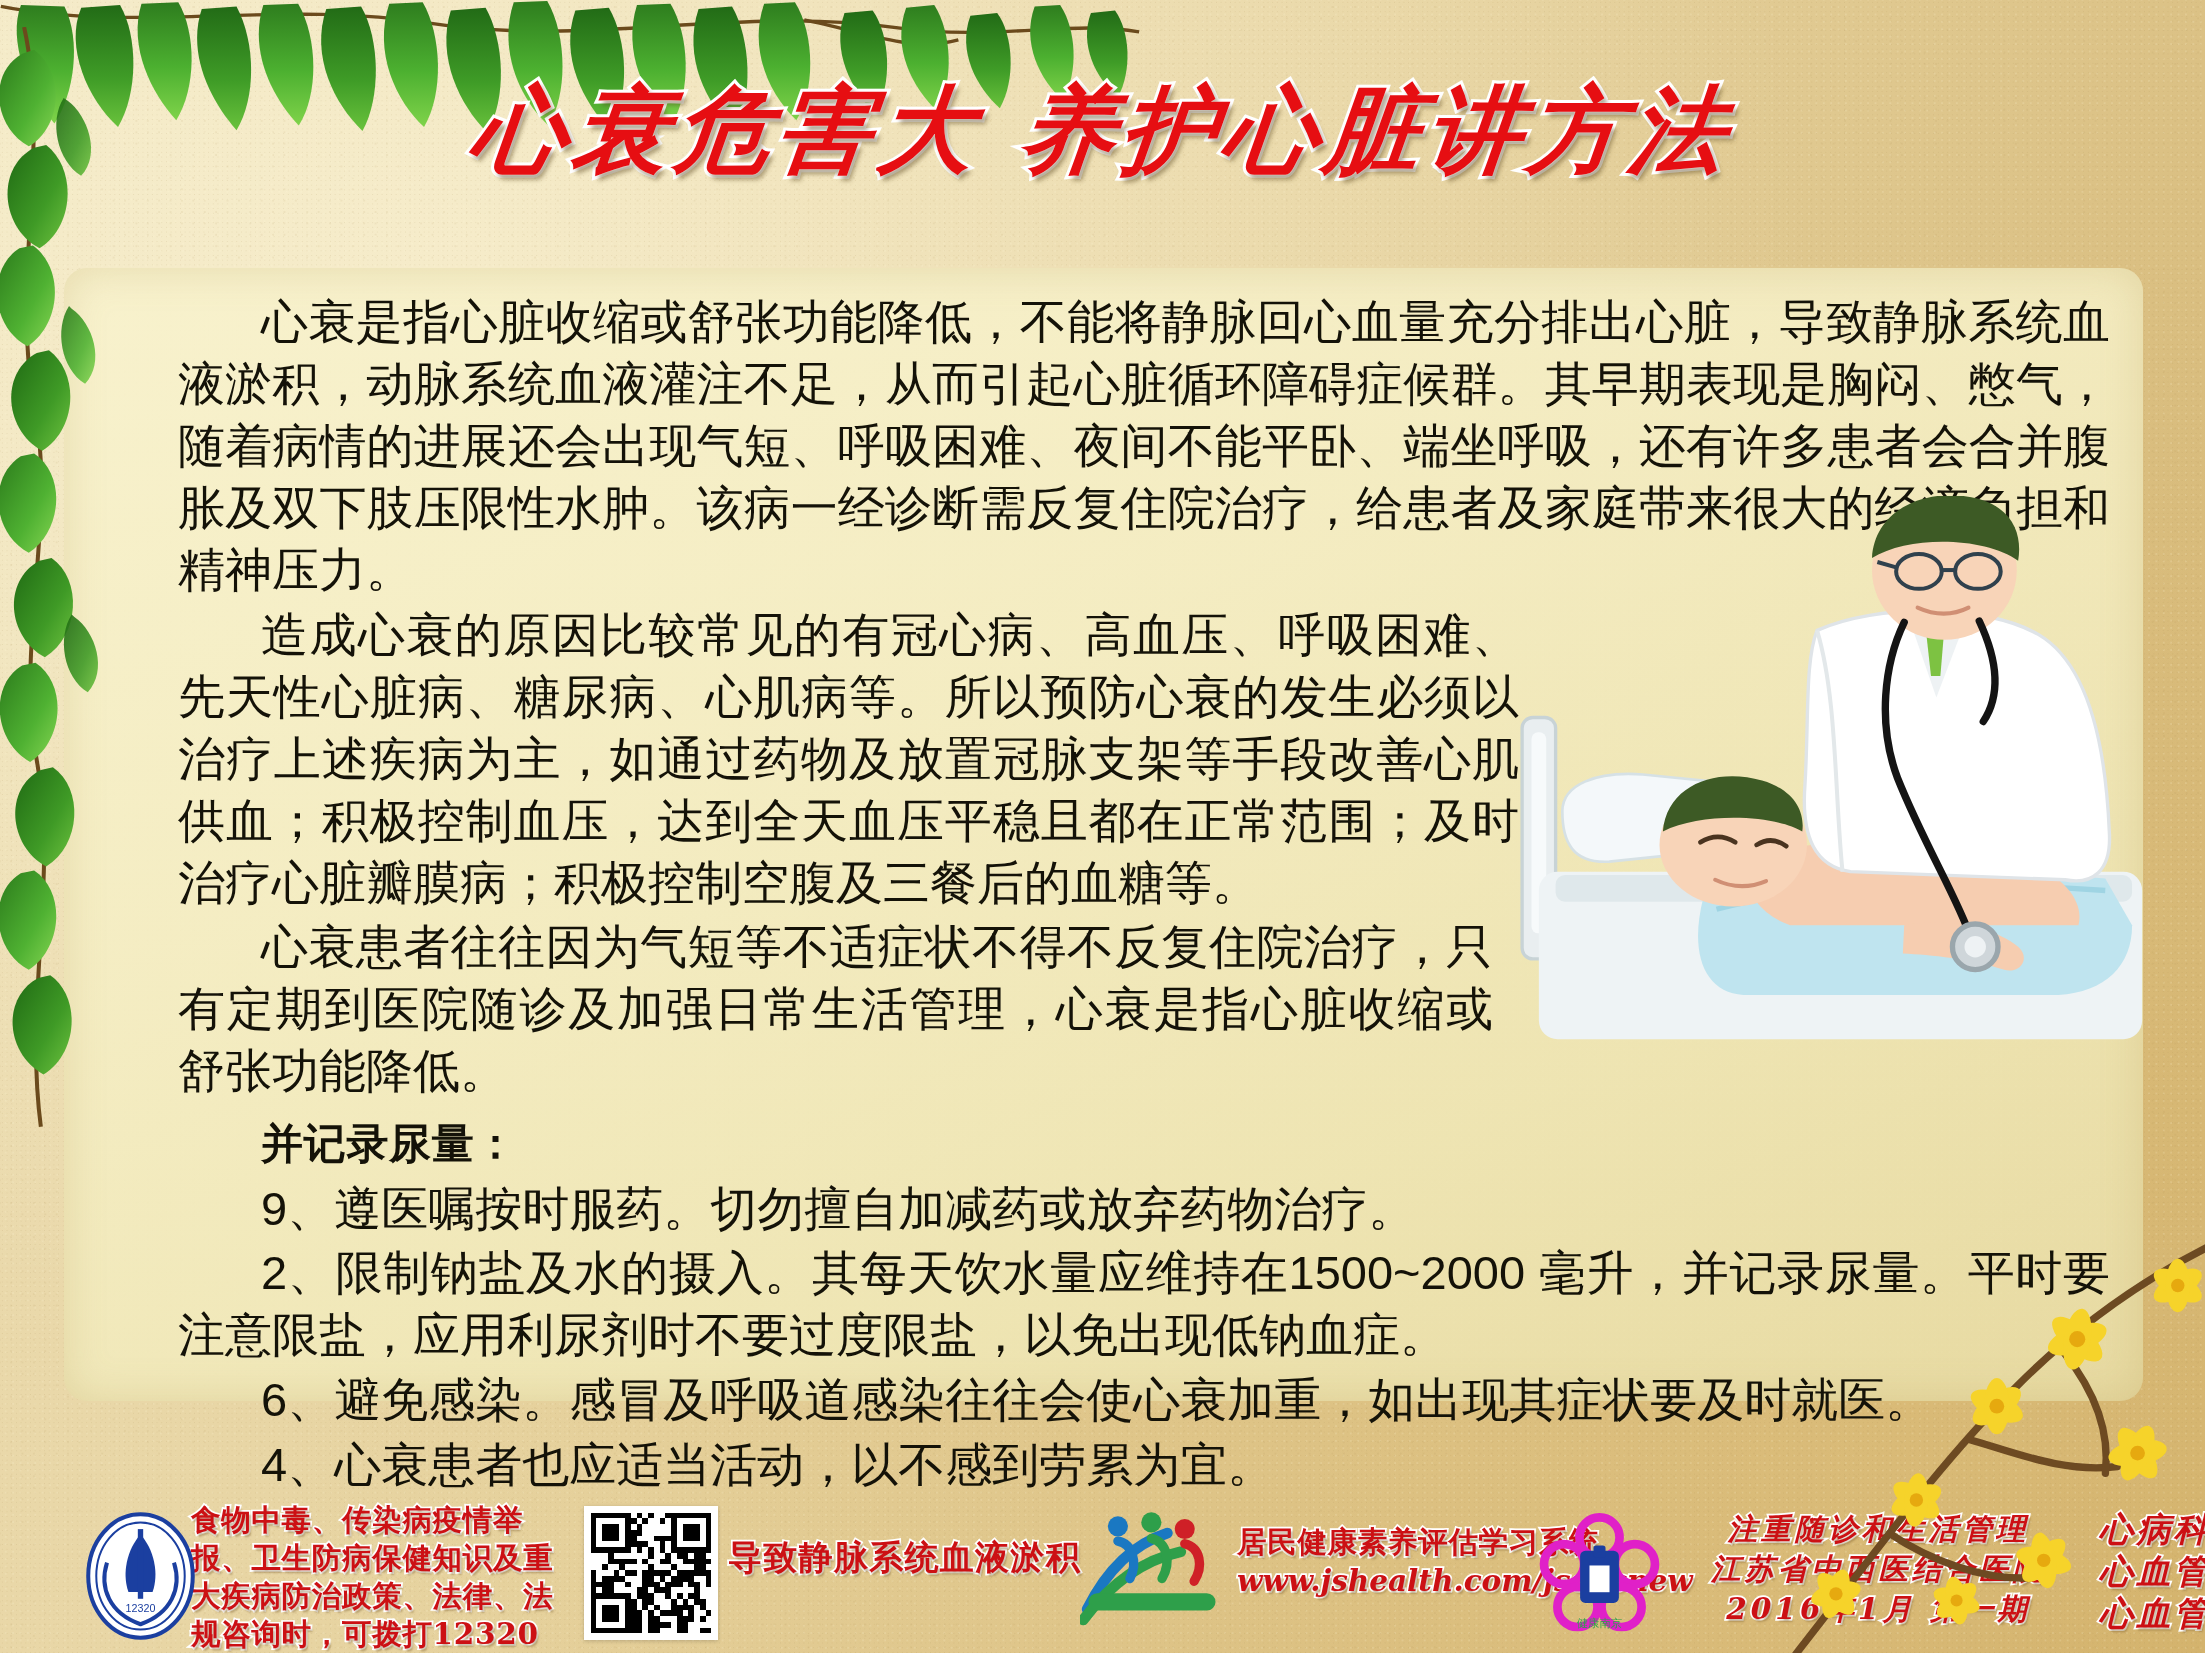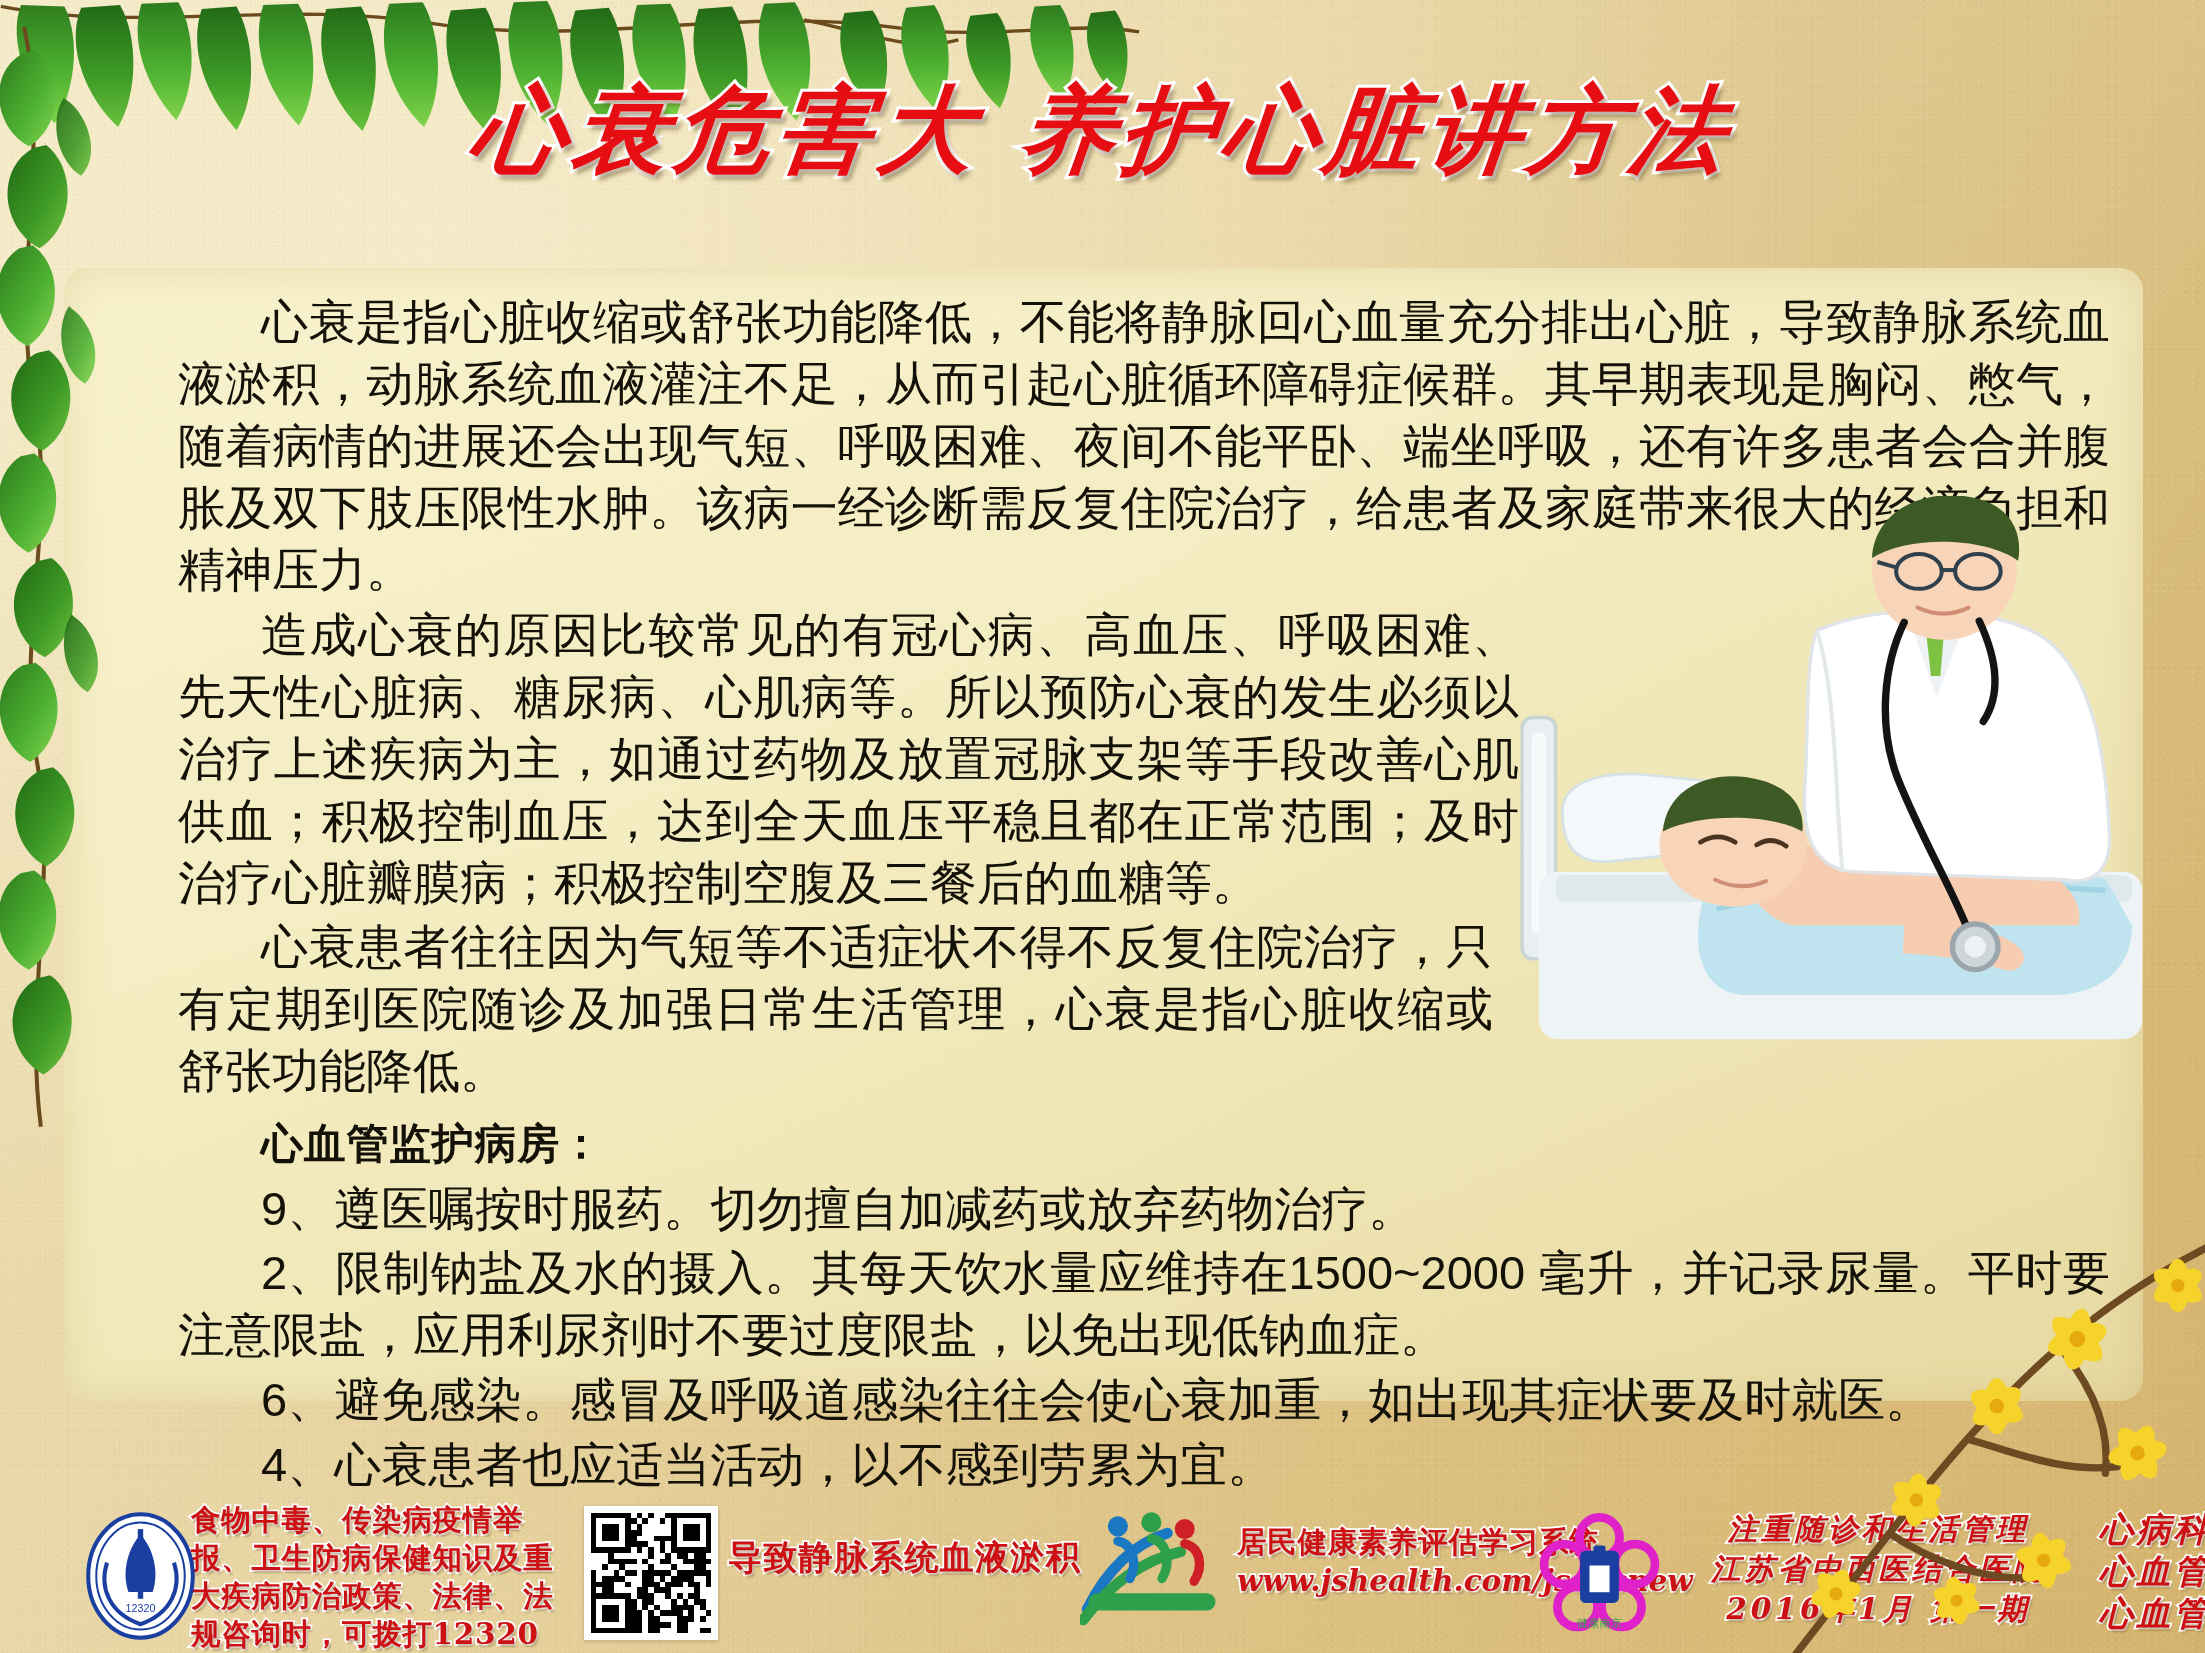--- a/index.html
+++ b/index.html
@@ -181,21 +181,21 @@
 
 <div class="title-wrap">
   <div class="poster-title">心衰危害大 养护心脏讲方法</div>
 </div>
 
 <div class="panel">
   <div class="panel-inner">
     <p class="body indent">心衰是指心脏收缩或舒张功能降低，不能将静脉回心血量充分排出心脏，导致静脉系统血液淤积，动脉系统血液灌注不足，从而引起心脏循环障碍症候群。其早期表现是胸闷、憋气，随着病情的进展还会出现气短、呼吸困难、夜间不能平卧、端坐呼吸，还有许多患者会合并腹胀及双下肢压限性水肿。该病一经诊断需反复住院治疗，给患者及家庭带来很大的经济负担和精神压力。</p>
     <p class="body indent narrow">造成心衰的原因比较常见的有冠心病、高血压、呼吸困难、先天性心脏病、糖尿病、心肌病等。所以预防心衰的发生必须以治疗上述疾病为主，如通过药物及放置冠脉支架等手段改善心肌供血；积极控制血压，达到全天血压平稳且都在正常范围；及时治疗心脏瓣膜病；积极控制空腹及三餐后的血糖等。</p>
     <p class="body indent narrow2">心衰患者往往因为气短等不适症状不得不反复住院治疗，只有定期到医院随诊及加强日常生活管理，心衰是指心脏收缩或舒张功能降低。</p>
-    <h3 class="sub">心血管监护病房：</h3>
+    <h3 class="sub">并记录尿量：</h3>
     <p class="body indent">9、遵医嘱按时服药。切勿擅自加减药或放弃药物治疗。</p>
     <p class="body indent">2、限制钠盐及水的摄入。其每天饮水量应维持在1500~2000 毫升，并记录尿量。平时要注意限盐，应用利尿剂时不要过度限盐，以免出现低钠血症。</p>
     <p class="body indent">6、避免感染。感冒及呼吸道感染往往会使心衰加重，如出现其症状要及时就医。</p>
     <p class="body indent">4、心衰患者也应适当活动，以不感到劳累为宜。</p>
   </div>
 </div>
 
 <svg class="illus" viewBox="0 0 1010 830">
 
   <g>

